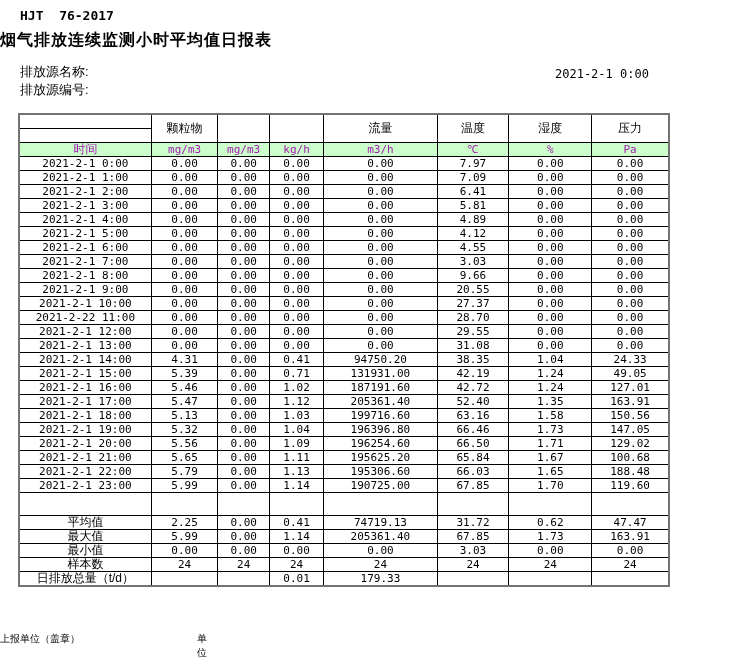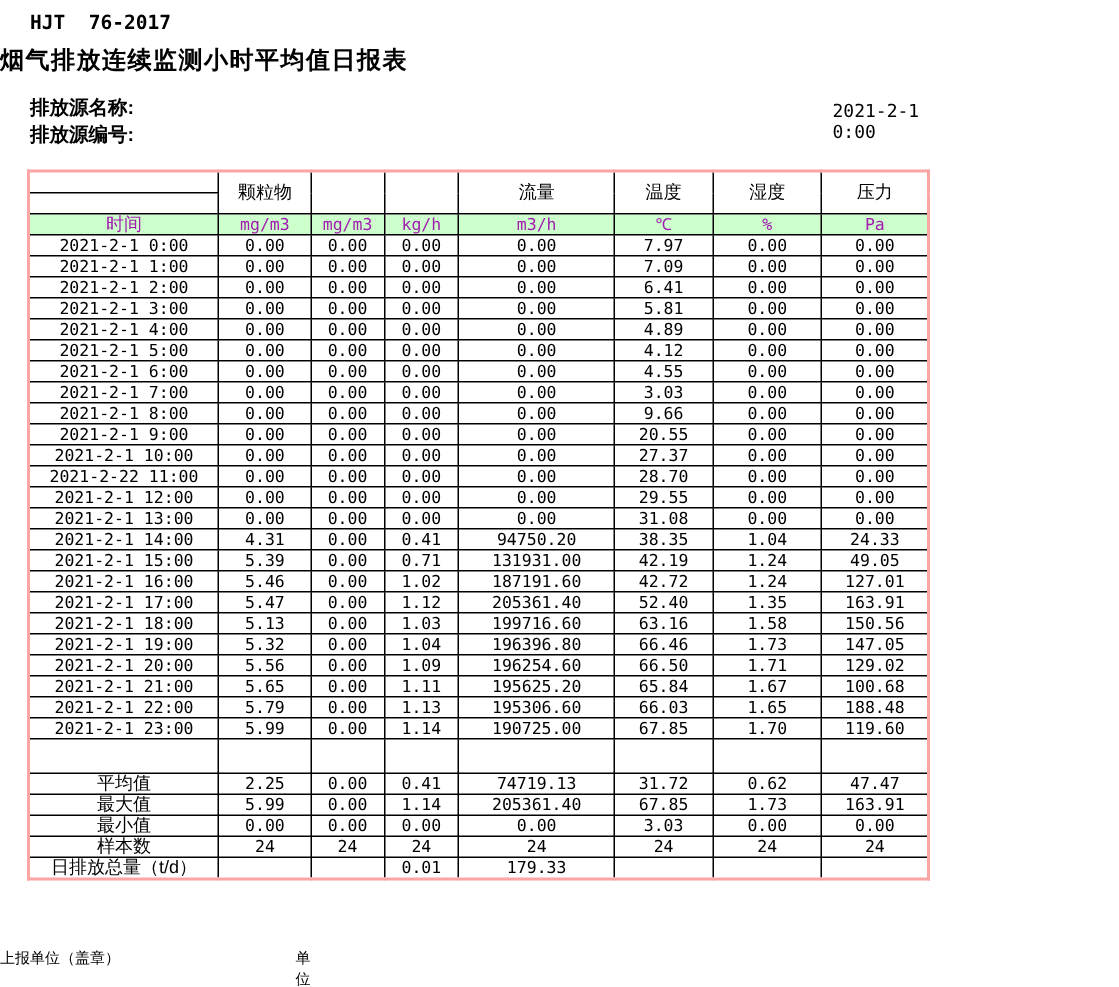--- a/index.html
+++ b/index.html
@@ -1,41 +1,41 @@
 <!DOCTYPE html>
 <html><head>
 <meta charset="utf-8">
 <style>
   html,body{margin:0;padding:0;background:#ffffff;}
   body{width:746px;height:658px;font-family:"Liberation Sans",sans-serif;color:#000;}
-  .page{position:relative;width:620px;height:658px;background:#fff;overflow:hidden;}
+  .page{position:relative;width:670px;height:658px;background:#fff;overflow:hidden;}
 
   .doc-code{
     position:absolute;left:20px;top:8px;
     font-family:"DejaVu Sans Mono",monospace;
     font-weight:bold;font-size:13px;white-space:pre;
   }
   .title{
     position:absolute;left:0;top:30px;width:600px;
     text-align:left;font-weight:bold;font-size:16px;
     letter-spacing:1px;
   }
   .src-labels{
     position:absolute;left:20px;top:63px;
-    font-weight:bold;font-size:13px;line-height:18px;
+    font-weight:normal;font-size:13px;line-height:18px;
   }
   .date{
     position:absolute;left:555px;top:67px;
     font-family:"DejaVu Sans Mono",monospace;font-size:12px;
   }
 
   table.report{
     position:absolute;left:18px;top:113px;
     border-collapse:collapse;table-layout:fixed;
-    border:2px solid #fca5a5;
+    border:2px solid #737373;
   }
   table.report td{
     border:1px solid #000;
     height:13px;line-height:13px;
     padding:0 1px;margin:0;
     text-align:center;vertical-align:middle;
     font-family:"DejaVu Sans Mono",monospace;
     font-size:11px;
     overflow:hidden;white-space:nowrap;
   }

